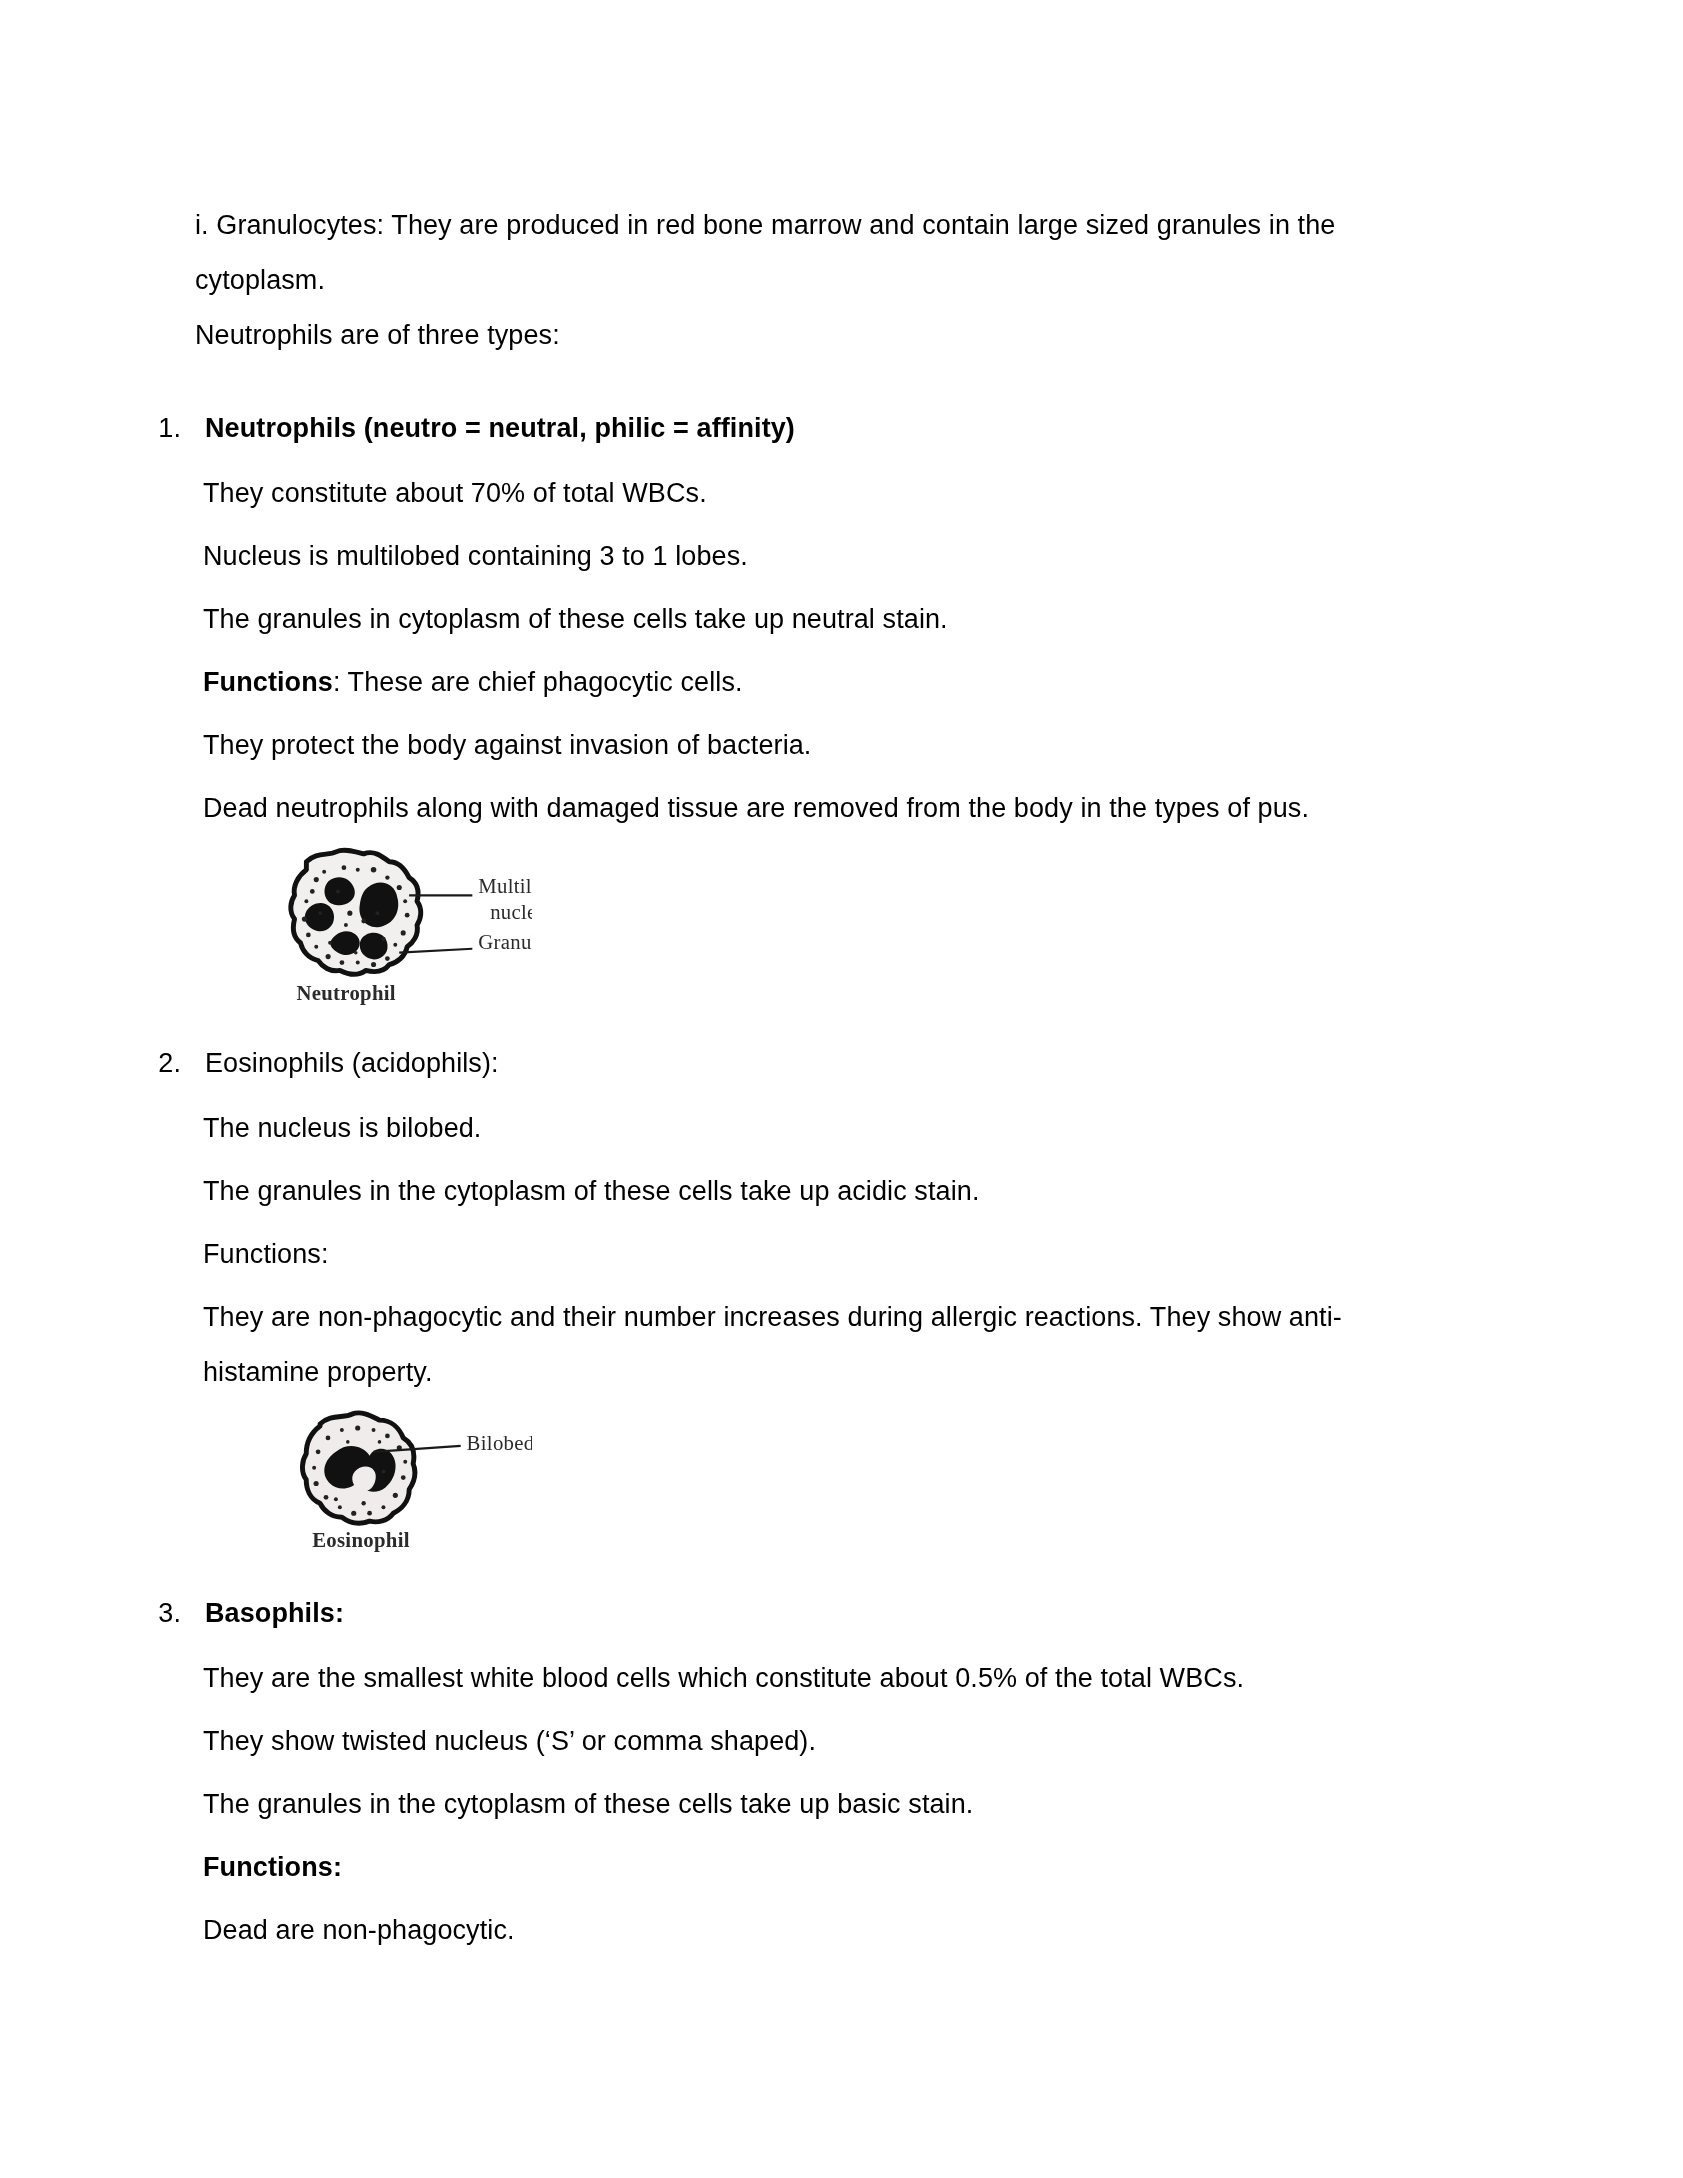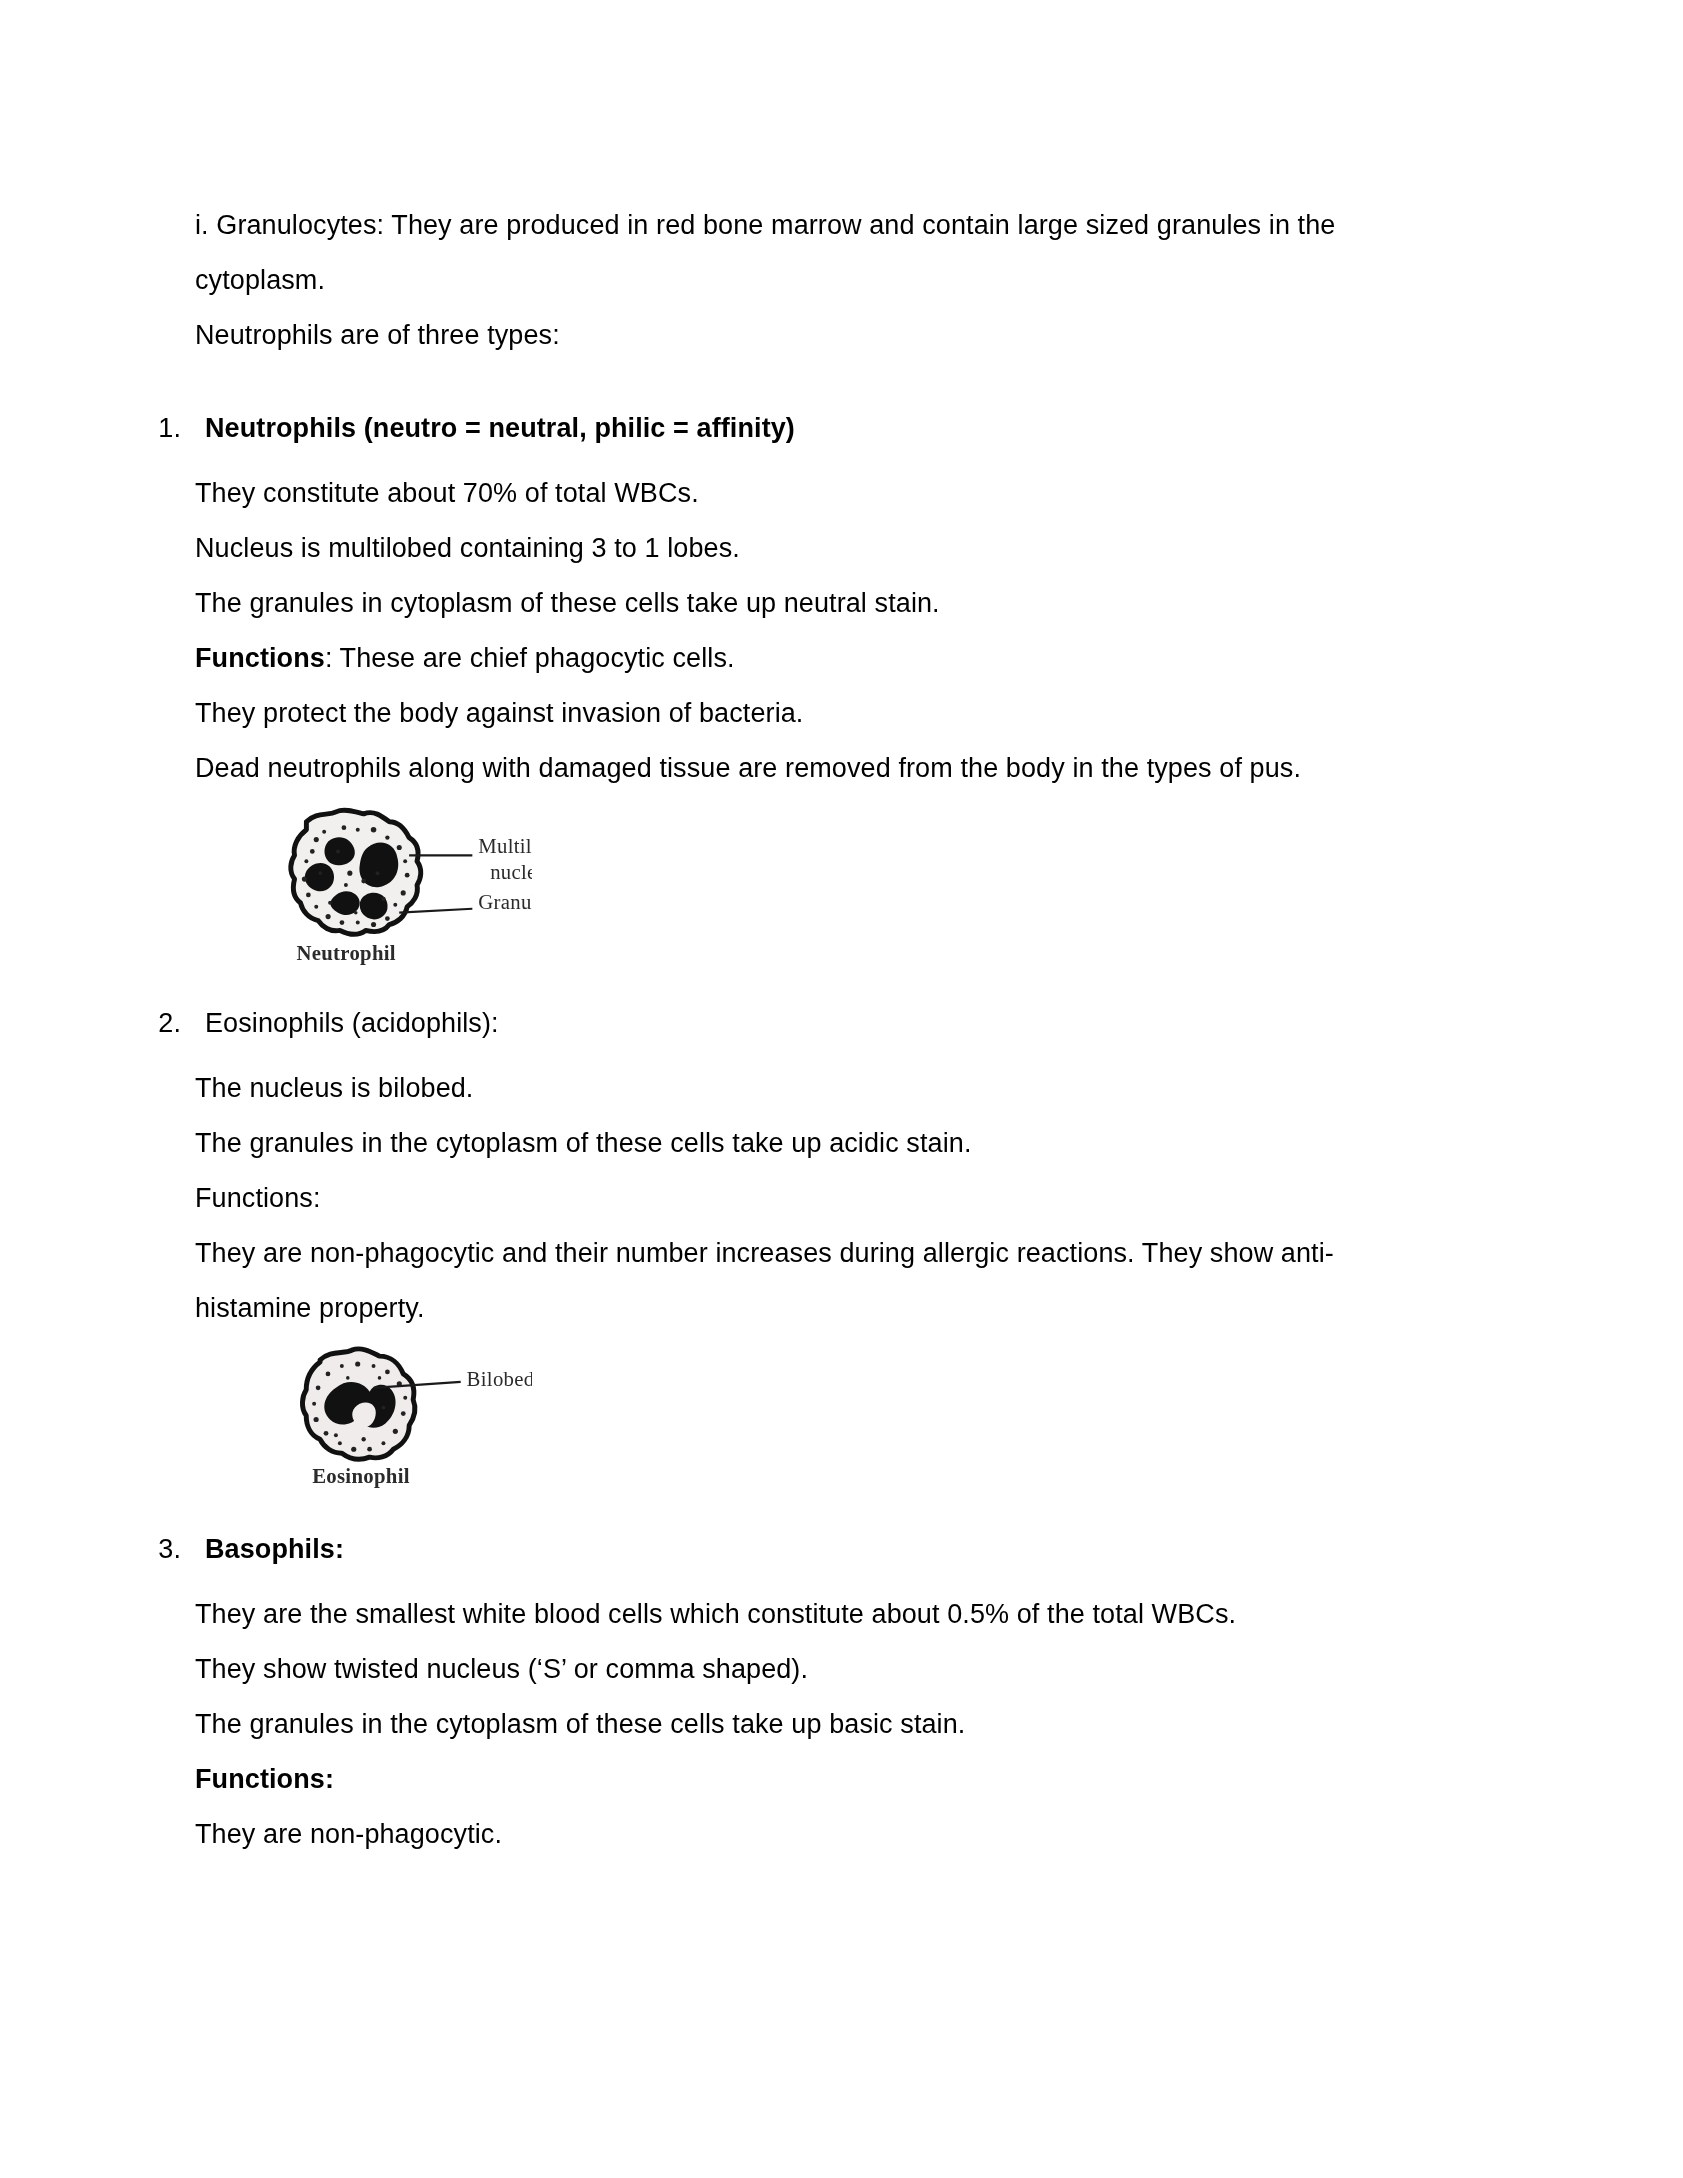--- a/index.html
+++ b/index.html
@@ -58,21 +58,21 @@
   .item-gap-top {
     height: 28px;
   }
   .item-title {
     margin: 10px;
   }
   .item-title.bold {
     font-weight: bold;
   }
   .line {
-    margin: 0;
+    margin: 8px;
   }
   .bold {
     font-weight: bold;
   }
   
   .figure {
     margin: 8px 0 4px 0;
     padding-left: 30px;
   }
   .fig-label {
@@ -226,19 +226,19 @@
         </div>
       </li>
 
       <li>
         <span class="li-marker">3.</span>
         <p class="item-title bold">Basophils:</p>
         <p class="line">They are the smallest white blood cells which constitute about 0.5% of the total WBCs.</p>
         <p class="line">They show twisted nucleus (‘S’ or comma shaped).</p>
         <p class="line">The granules in the cytoplasm of these cells take up basic stain.</p>
         <p class="line bold">Functions:</p>
-        <p class="line">They are non-phagocytic.</p>
+        <p class="line">Dead are non-phagocytic.</p>
       </li>
 
     </ol>
   </div>
 </div>
 
 
 </body></html>

